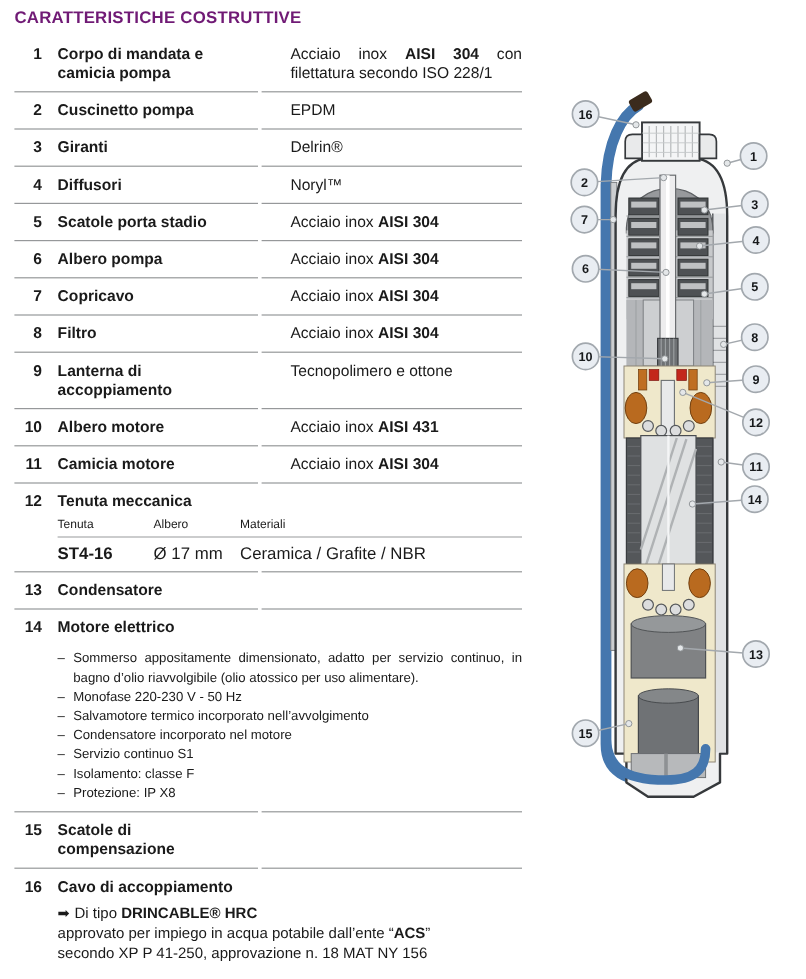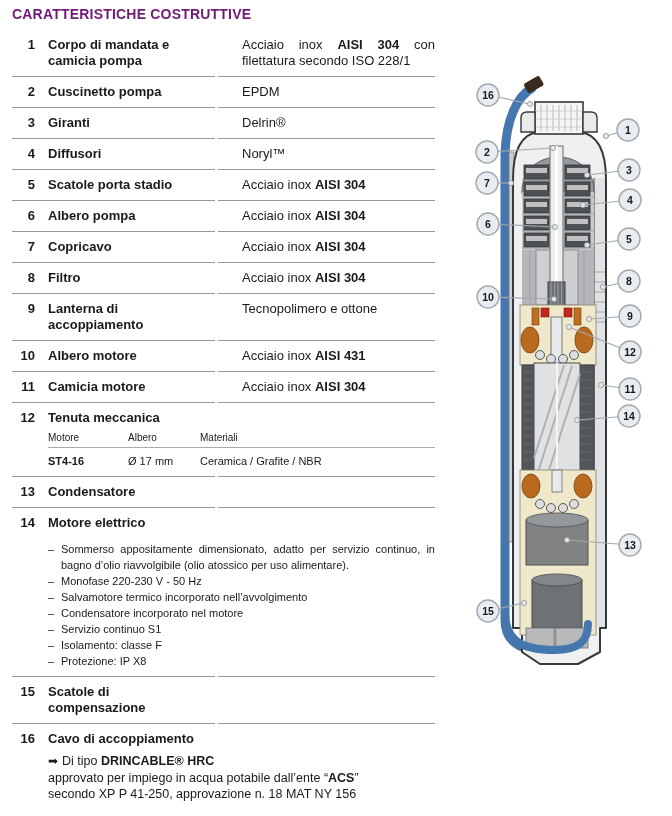--- a/index.html
+++ b/index.html
@@ -19,21 +19,21 @@
   .lbl{font-size:13px;font-weight:700;line-height:16px;}
   .mat{font-size:13px;line-height:16px;text-align:justify;margin-left:24px;}
   .mat b{font-weight:700;}
   .divider{display:flex;gap:3px;height:1px;}
   .divider .seg-l{width:203px;border-top:1px solid #96989a;}
   .divider .seg-r{width:217px;border-top:1px solid #96989a;}
   .sub{grid-column:2/4;margin-top:6px;}
   
   .seal-head{display:grid;grid-template-columns:80px 72px auto;font-size:10px;line-height:12px;
              padding-bottom:3px;border-bottom:1px solid #a9abad;}
-  .seal-vals{display:grid;grid-template-columns:80px 72px auto;font-size:11px;line-height:16px;padding-top:5px;}
+  .seal-vals{display:grid;grid-template-columns:80px 72px auto;font-size:14px;line-height:16px;padding-top:5px;}
   .seal-vals .code{font-weight:700;}
   
   .features{list-style:none;margin:4px 0 0 0;padding:0;}
   .features li{position:relative;padding-left:13px;font-size:11px;line-height:16px;text-align:justify;}
   .features li::before{content:"–";position:absolute;left:0;top:0;}
   
   .cab{font-size:12.5px;line-height:16.5px;}
   .cab p{margin:0;}
   .cab b{font-weight:700;}
   .arrow{font-size:12px;margin-right:4px;}
@@ -156,21 +156,21 @@
       <i class="seg-l"></i>
       <i class="seg-r"></i>
     </div>
 
   <div class="row">
     <div class="num">12</div>
     <div class="lbl">Tenuta meccanica</div>
     <div></div>
     <div class="sub">
       <div class="seal-head">
-        <span>Motore</span>
+        <span>Tenuta</span>
         <span>Albero</span>
         <span>Materiali</span>
       </div>
       <div class="seal-vals">
         <span class="code">ST4-16</span>
         <span>Ø 17 mm</span>
         <span>Ceramica / Grafite / NBR</span>
       </div>
     </div>
   </div>

